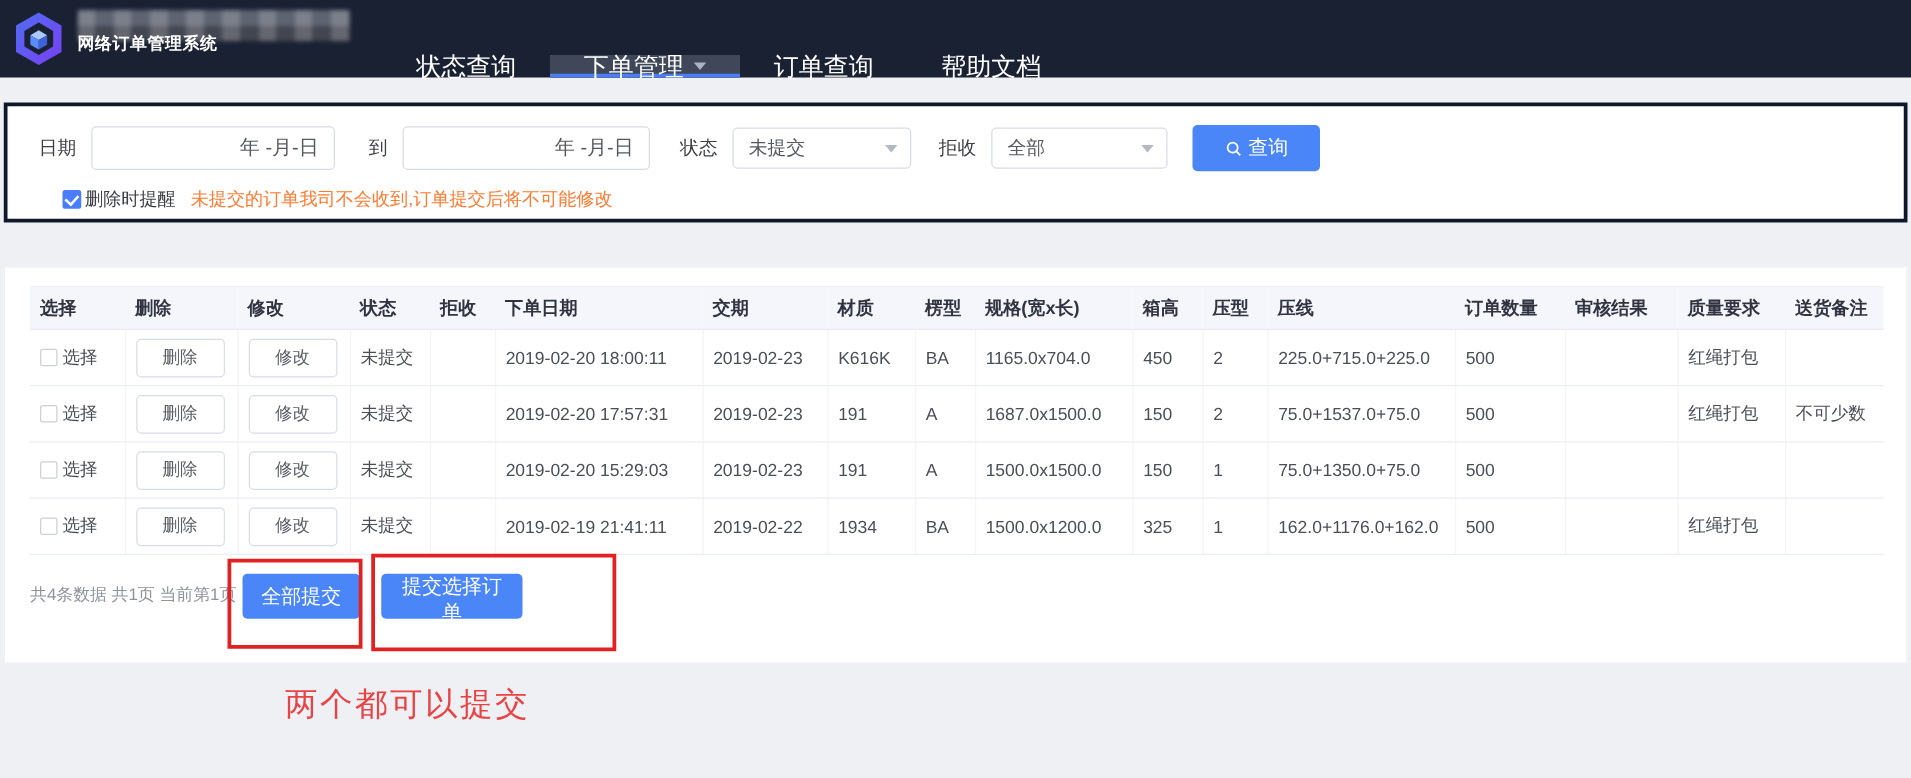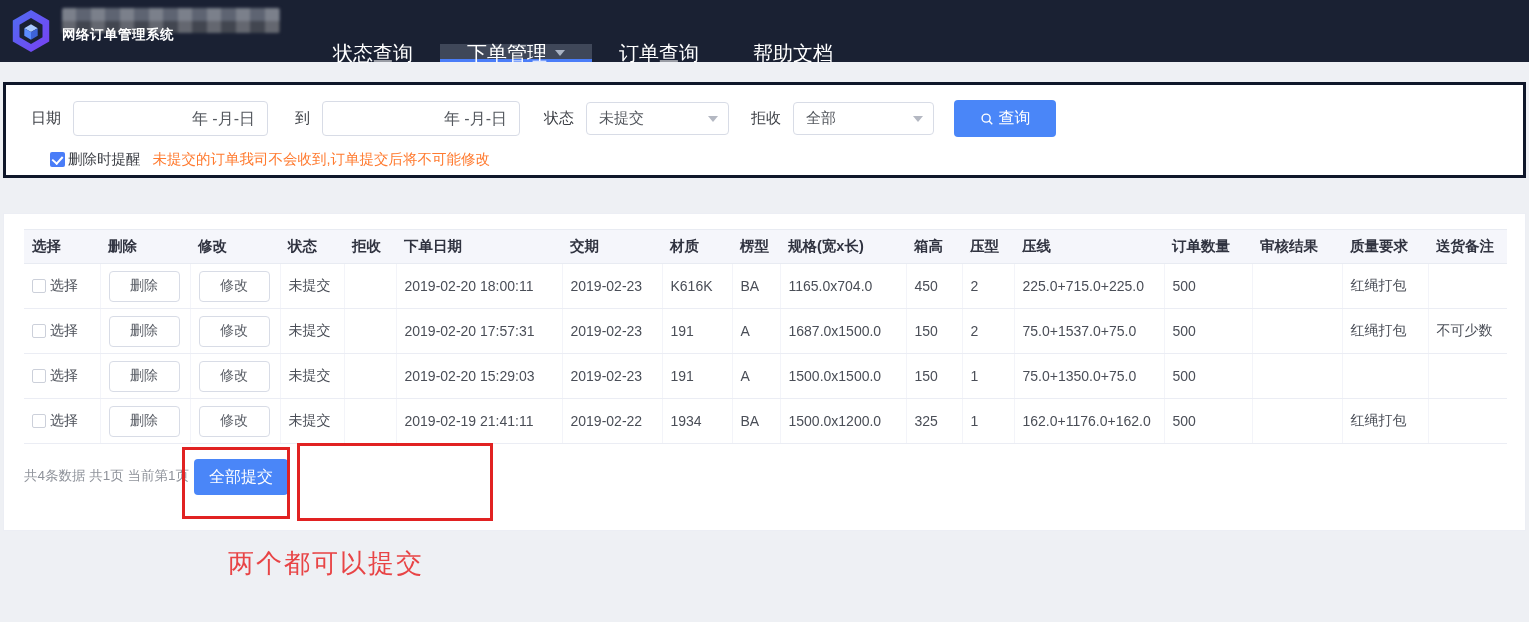--- a/index.html
+++ b/index.html
@@ -360,17 +360,18 @@
     <td>500</td>
     <td></td>
     <td>红绳打包</td>
     <td></td>
   </tr>
       </tbody>
   </table>
 
   <div class="pagination">共4条数据 共1页 当前第1页</div>
   <button class="btn-blue btn-submit-all">全部提交</button>
+  <button class="btn-blue btn-submit-sel">提交选择订单</button>
 </div>
 
 <div class="anno-rect anno-rect-1"></div>
 <div class="anno-rect anno-rect-2"></div>
 <div class="anno-note">两个都可以提交</div>
 
 </body></html>

